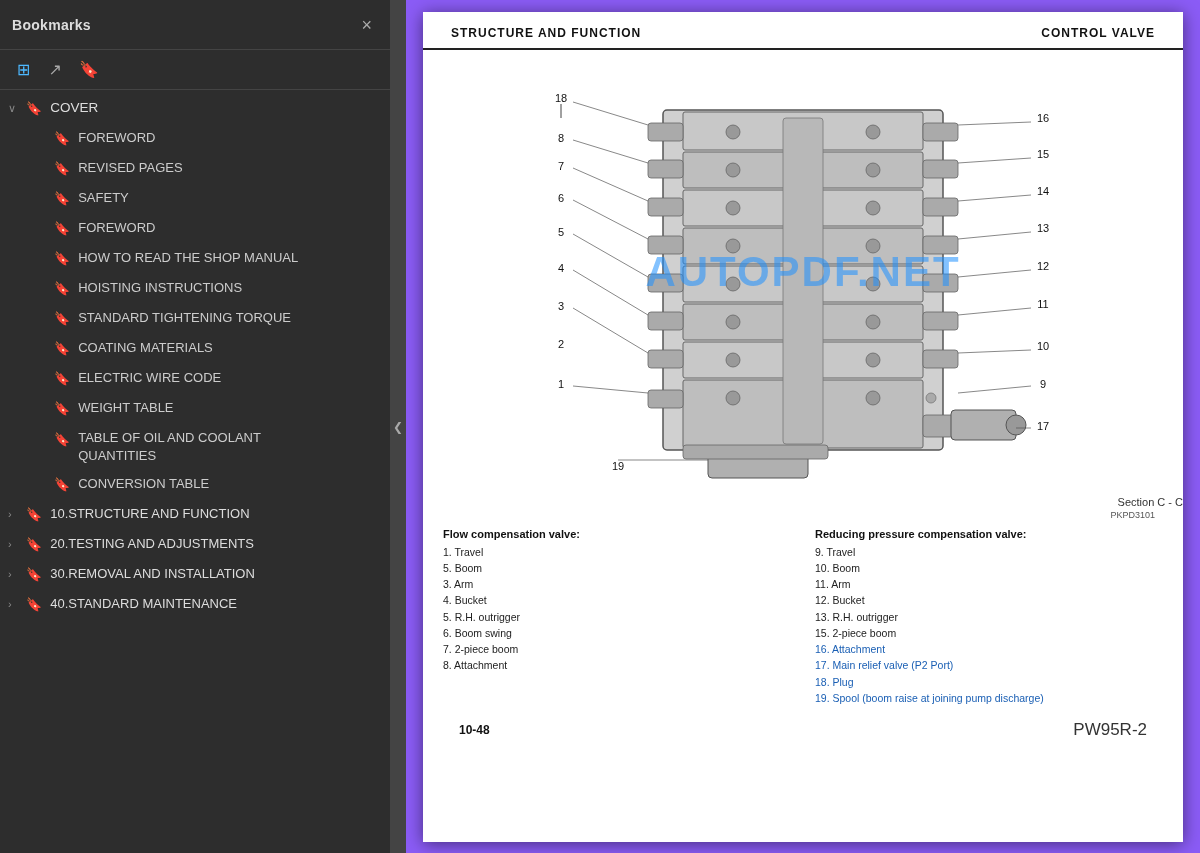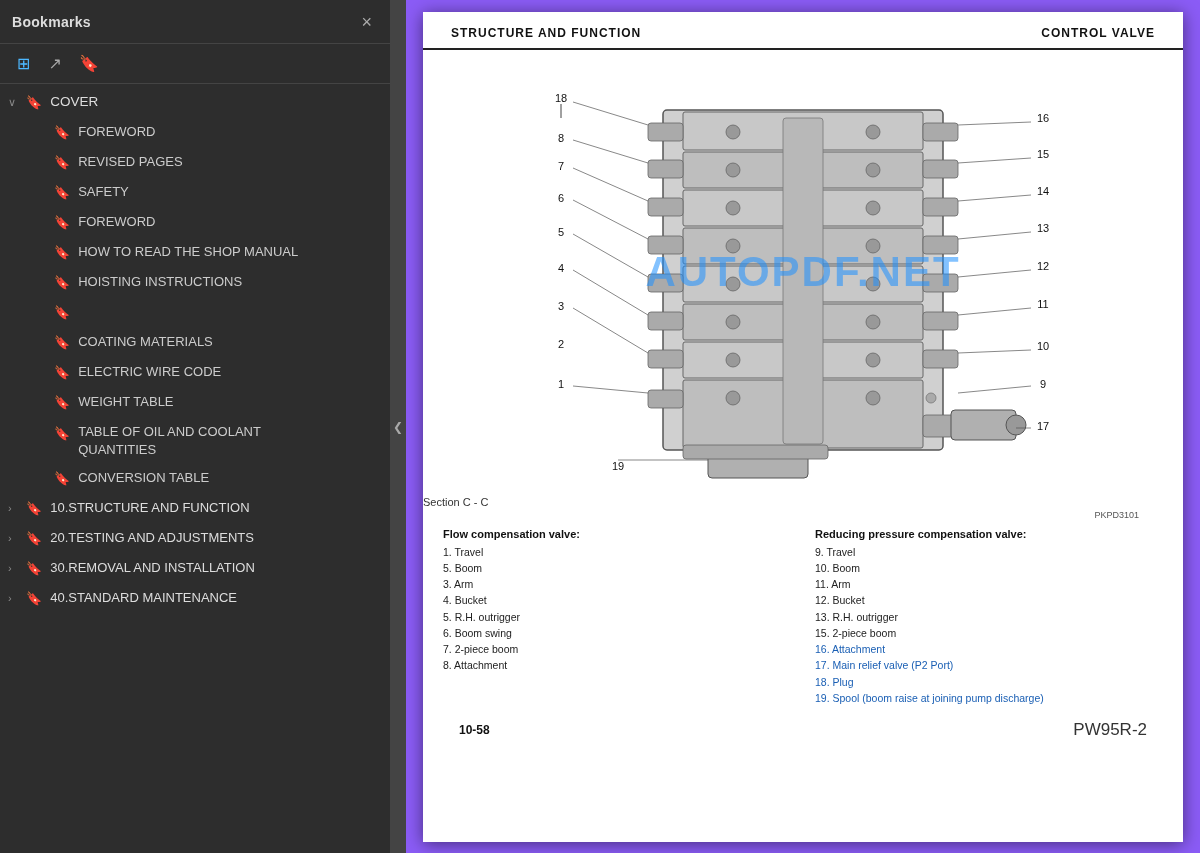--- a/index.html
+++ b/index.html
@@ -23,21 +23,21 @@
       overflow: hidden;
     }
 
     #sidebar-header {
       display: flex;
       align-items: center;
       justify-content: space-between;
       padding: 8px 12px;
       background: #2d2d2d;
       border-bottom: 1px solid #444;
-      height: 44px;
+      height: 50px;
     }
 
     #sidebar-title {
       color: #ddd;
       font-size: 14px;
       font-weight: 600;
       letter-spacing: 0.3px;
     }
 
     #sidebar-close-btn {
@@ -200,30 +200,30 @@
       font-weight: 900;
       color: rgba(30, 144, 255, 0.55);
       letter-spacing: 2px;
       pointer-events: none;
       white-space: nowrap;
       z-index: 10;
     }
 
     
     #section-caption {
-      text-align: left;
+      text-align: right;
       font-size: 11px;
       color: #333;
       margin: 2px 0 2px 0;
     }
     #fig-code {
       text-align: right;
       font-size: 9px;
       color: #555;
-      padding-right: 44px;
+      padding-right: 28px;
     }
 
     
     #legend-area {
       display: flex;
       padding: 8px 36px 4px 20px;
       gap: 40px;
     }
 
     .legend-col {
@@ -312,20 +312,21 @@
       <span class="item-label">HOW TO READ THE SHOP MANUAL</span>
     </div>
     <div class="tree-item child">
       <span class="expand-arrow" style="visibility:hidden">›</span>
       <span class="bookmark-icon">🔖</span>
       <span class="item-label">HOISTING INSTRUCTIONS</span>
     </div>
     <div class="tree-item child">
       <span class="expand-arrow" style="visibility:hidden">›</span>
       <span class="bookmark-icon">🔖</span>
+      <span class="item-label">STANDARD TIGHTENING TORQUE</span>
     </div>
     <div class="tree-item child">
       <span class="expand-arrow" style="visibility:hidden">›</span>
       <span class="bookmark-icon">🔖</span>
       <span class="item-label">COATING MATERIALS</span>
     </div>
     <div class="tree-item child">
       <span class="expand-arrow" style="visibility:hidden">›</span>
       <span class="bookmark-icon">🔖</span>
       <span class="item-label">ELECTRIC WIRE CODE</span>
@@ -539,18 +540,18 @@
         <div class="legend-item">13.  R.H. outrigger</div>
         <div class="legend-item">15.  2-piece boom</div>
         <div class="legend-item blue-text">16.  Attachment</div>
         <div class="legend-item blue-text">17.  Main relief valve (P2 Port)</div>
         <div class="legend-item blue-text">18.  Plug</div>
         <div class="legend-item blue-text">19.  Spool (boom raise at joining pump discharge)</div>
       </div>
     </div>
 
     <div id="page-footer">
-      <span class="page-num">10-58</span>
+      <span class="page-num">10-48</span>
       <span class="page-code">PW95R-2</span>
     </div>
 
   </div>
 </div>
 
 </body></html>

